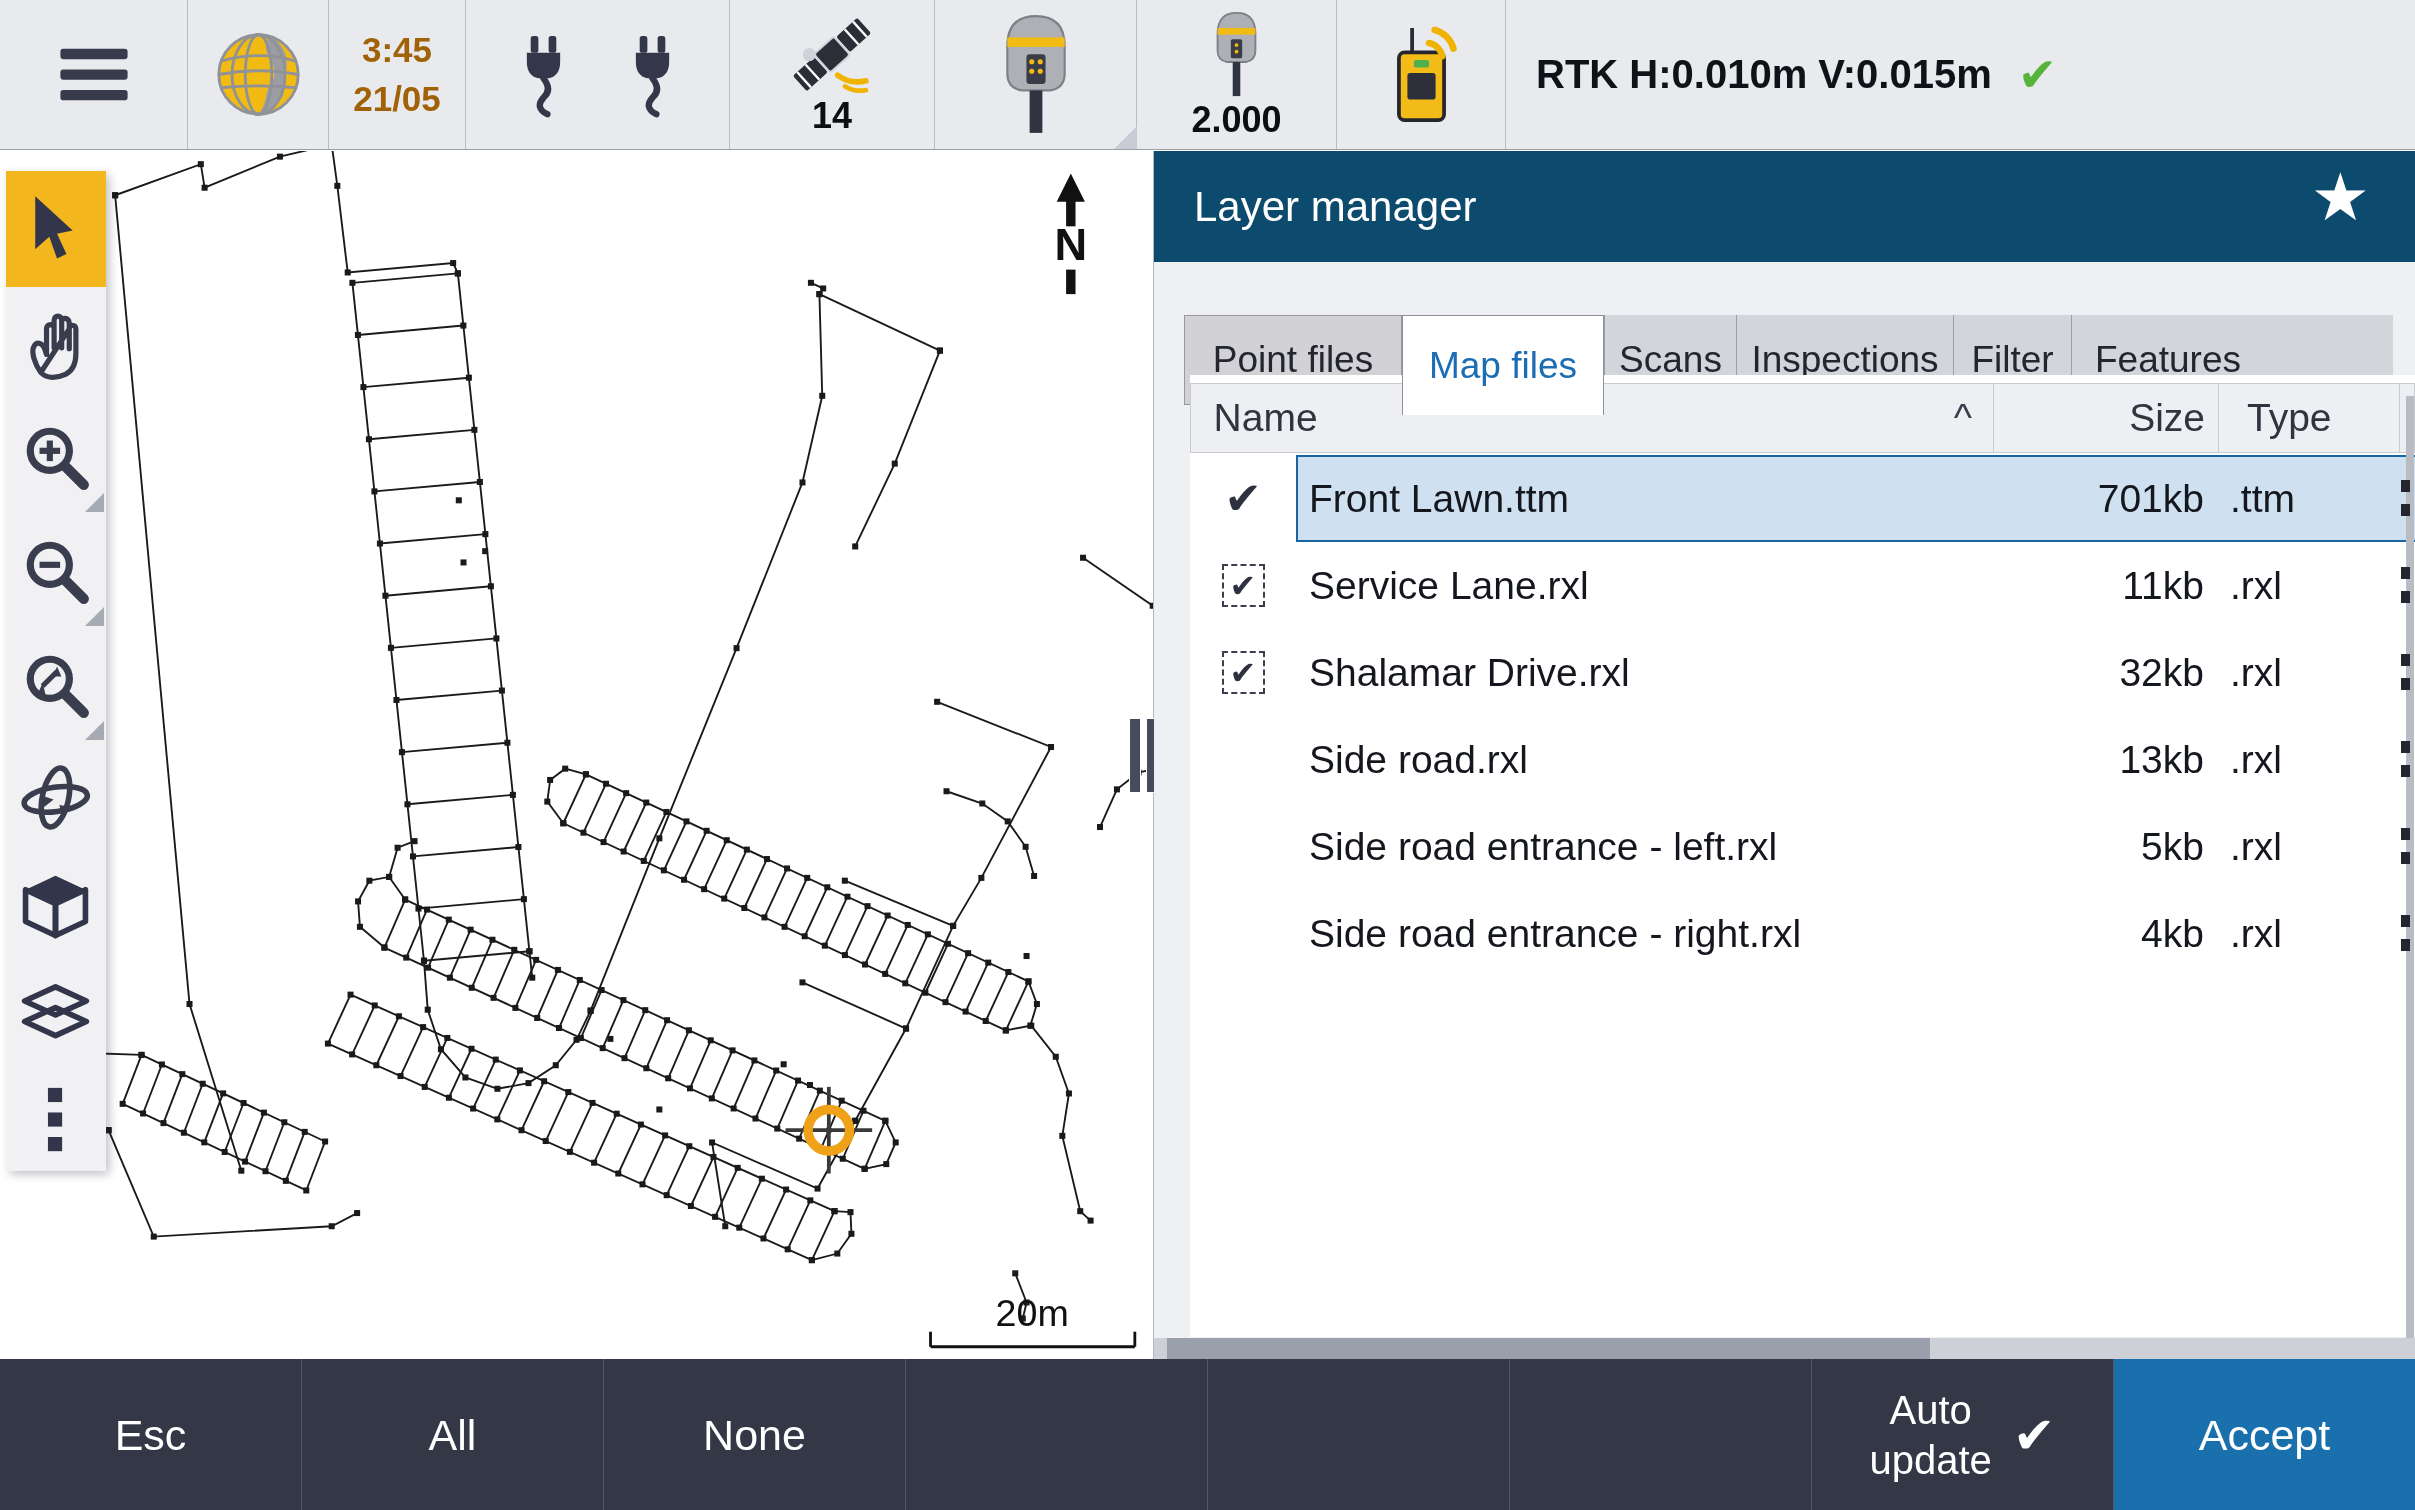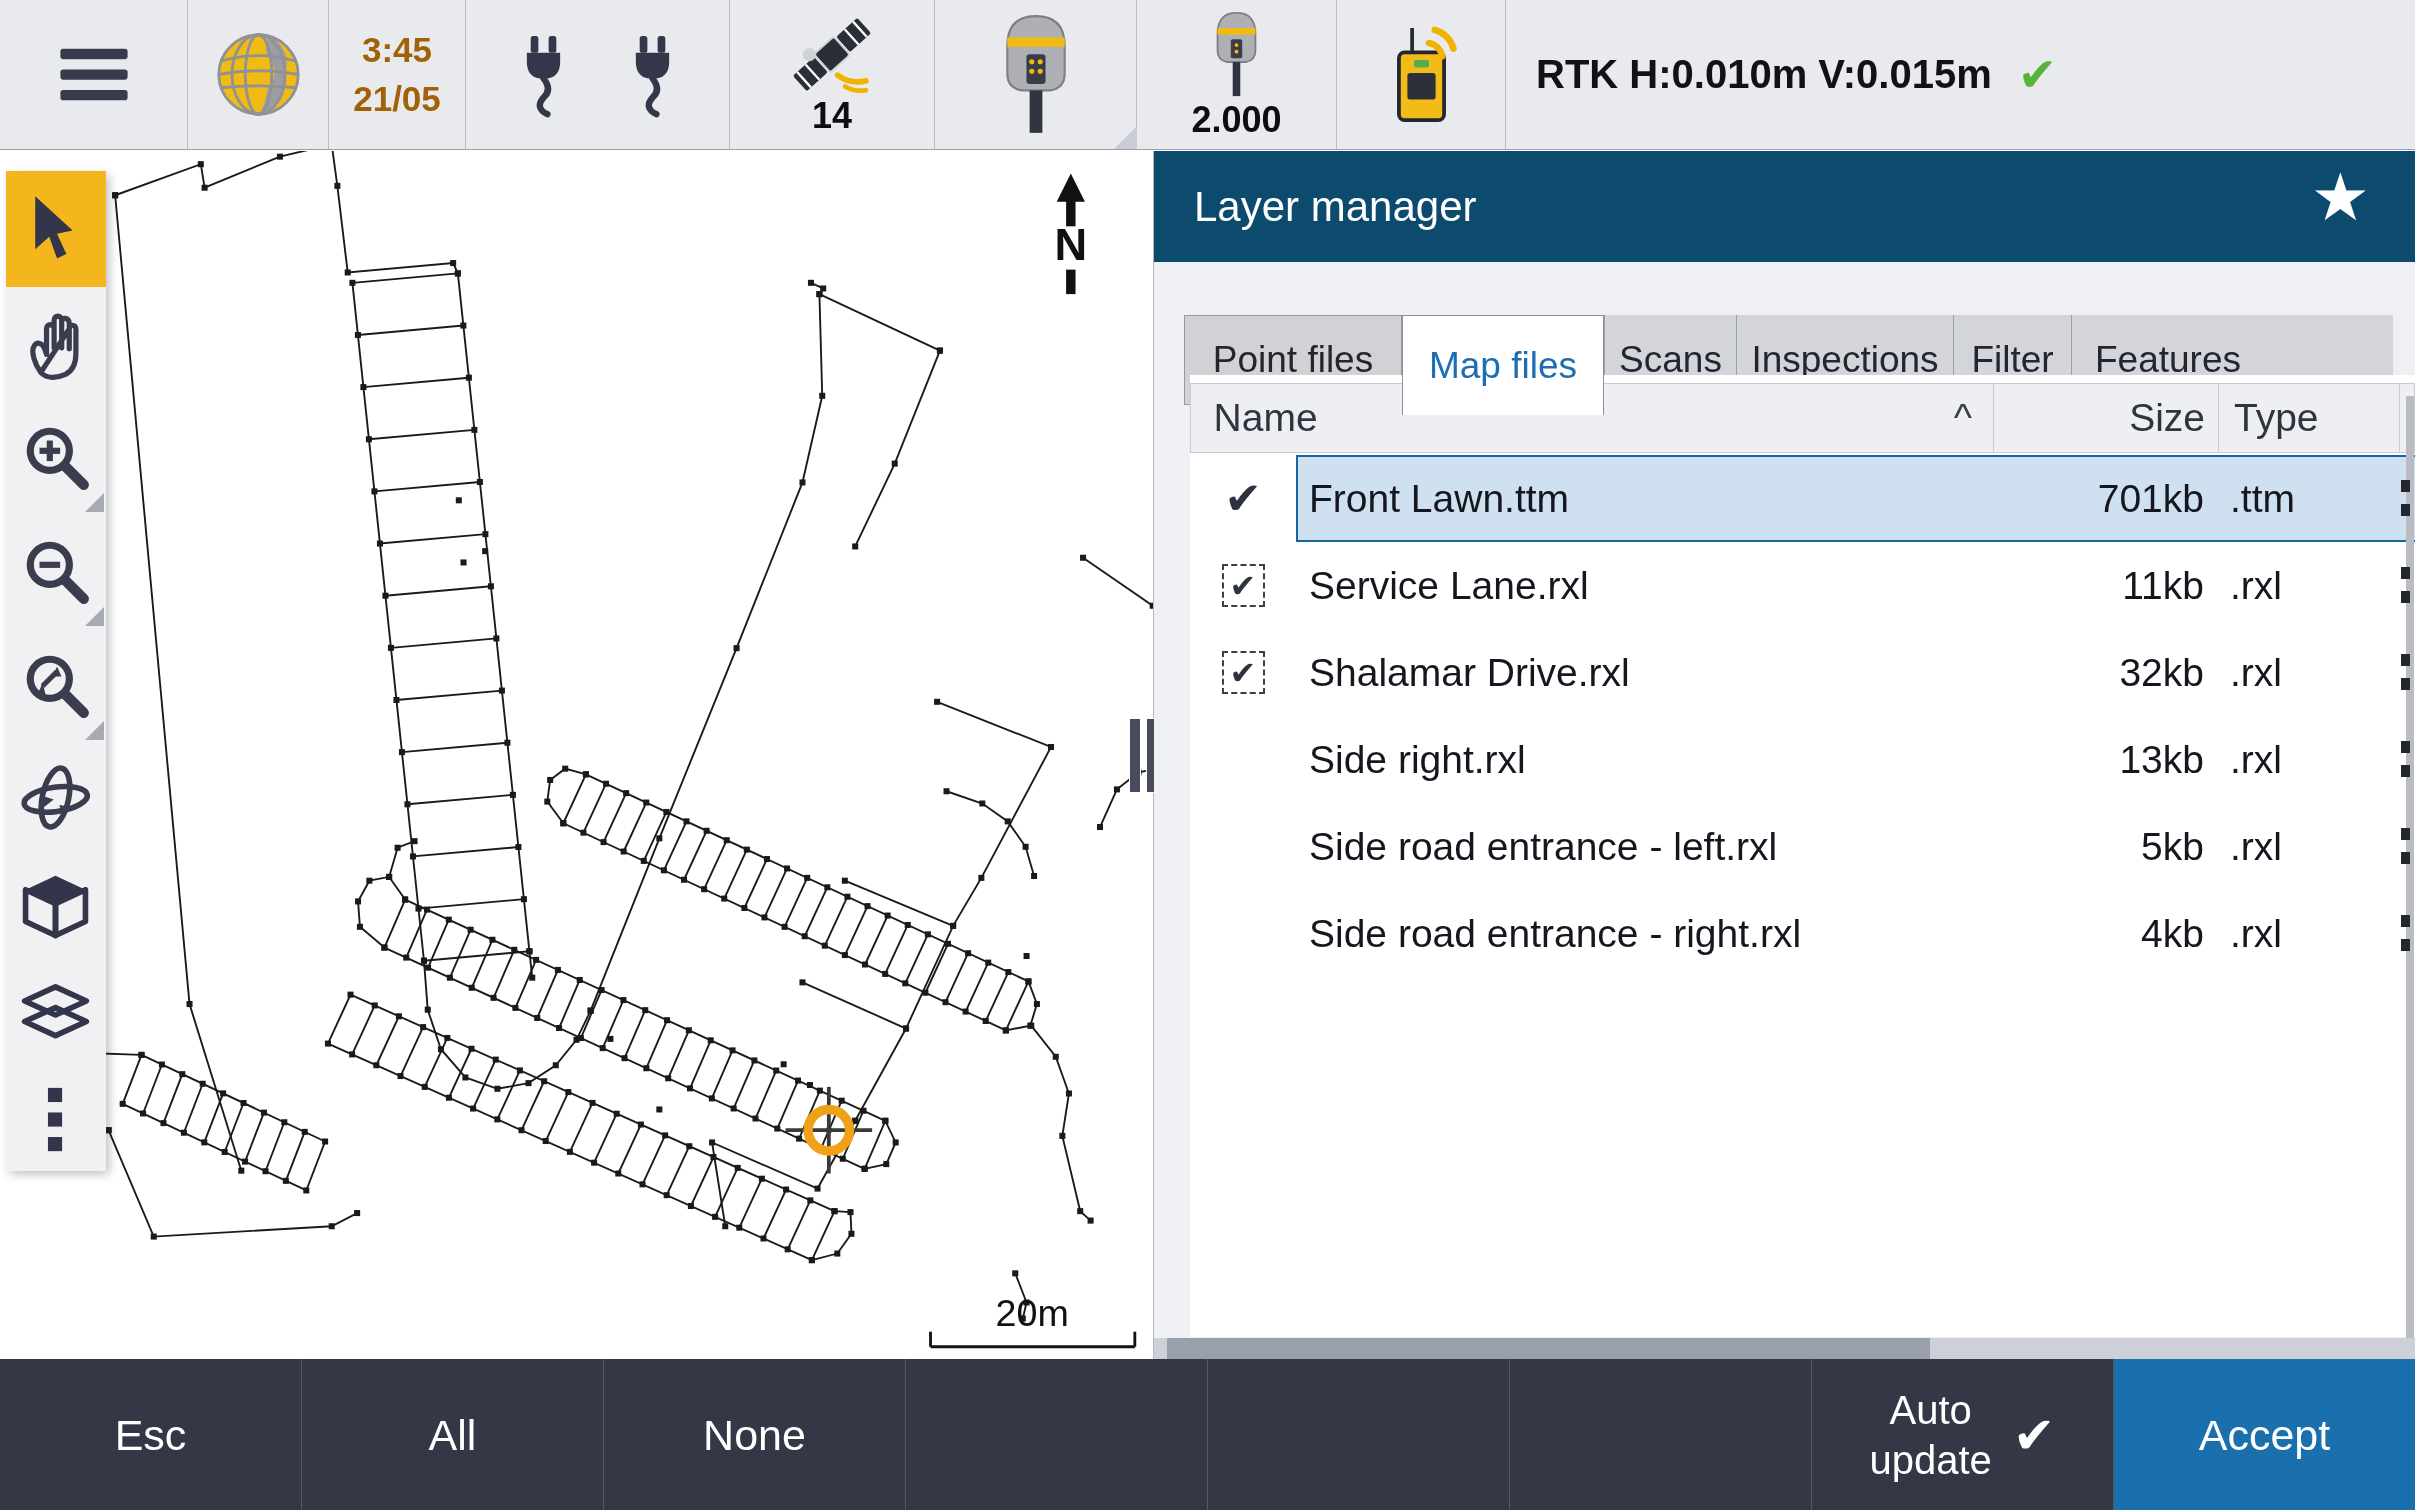--- a/index.html
+++ b/index.html
@@ -35,21 +35,21 @@
   .tab{height:90px;display:flex;align-items:center;justify-content:center;font-size:37px;color:#23252f;box-sizing:border-box;}
   .tab.sep{border-left:0.9px solid #9aa0a8;}
   .tab.raised{border:0.9px solid #96999f;background:#d2d2d6;}
   .tab.active{background:#ffffff;border:0.9px solid #8e9097;border-bottom:none;height:100px;color:#1c6db3;z-index:2;}
   #t-white{position:absolute;left:36px;top:224px;width:1225px;height:962px;background:#ffffff;}
   #t-header{position:absolute;left:36px;top:232px;width:1225px;height:70px;background:#edeff2;border:0.9px solid #c9cbd1;box-sizing:border-box;display:flex;align-items:center;font-size:39px;color:#31343f;}
   .hc{height:100%;display:flex;align-items:center;box-sizing:border-box;}
   #hc-name{width:802px;padding-left:22.6px;justify-content:space-between;}
   #hc-sort{padding-right:21px;color:#3b3e4d;}
   #hc-size{width:225px;justify-content:flex-end;padding-right:13px;border-left:0.9px solid #c9cbd1;}
-  #hc-type{width:181px;padding-left:15px;border-left:0.9px solid #c9cbd1;}
+  #hc-type{width:181px;padding-left:28px;border-left:0.9px solid #c9cbd1;}
   #hc-stub{flex:1;border-left:0.9px solid #c9cbd1;}
   #t-rows{position:absolute;left:36px;top:304px;width:1225px;}
   .t-row{position:relative;width:1225px;height:87px;font-size:39px;color:#15171f;}
   .selbox{position:absolute;left:106px;right:0;top:0;bottom:0;background:#cfe0f0;border:2.8px solid #1766a4;border-right:none;box-sizing:border-box;}
   .rchk{position:absolute;left:0;top:0;width:106px;height:87px;display:flex;align-items:center;justify-content:center;z-index:1;}
   .plaincheck{font-size:45px;color:#2e3140;}
   .dashbox{width:43px;height:43px;border:2.8px dashed #3b3e4d;background:#fff;display:flex;align-items:center;justify-content:center;font-size:32px;color:#2e3140;box-sizing:border-box;}
   .rname{position:absolute;left:119px;top:0;height:87px;display:flex;align-items:center;z-index:1;}
   .rsize{position:absolute;left:802px;width:212px;top:0;height:87px;display:flex;align-items:center;justify-content:flex-end;z-index:1;}
   .rtype{position:absolute;left:1040px;top:0;height:87px;display:flex;align-items:center;z-index:1;}
@@ -740,21 +740,21 @@
         <div class="rname">Shalamar Drive.rxl</div>
         <div class="rsize">32kb</div>
         <div class="rtype">.rxl</div>
         <div class="rstub">
           <i></i>
           <i></i>
         </div>
       </div>
       <div class="t-row">
         <div class="rchk"></div>
-        <div class="rname">Side right.rxl</div>
+        <div class="rname">Side road.rxl</div>
         <div class="rsize">13kb</div>
         <div class="rtype">.rxl</div>
         <div class="rstub">
           <i></i>
           <i></i>
         </div>
       </div>
       <div class="t-row">
         <div class="rchk"></div>
         <div class="rname">Side road entrance - left.rxl</div>

